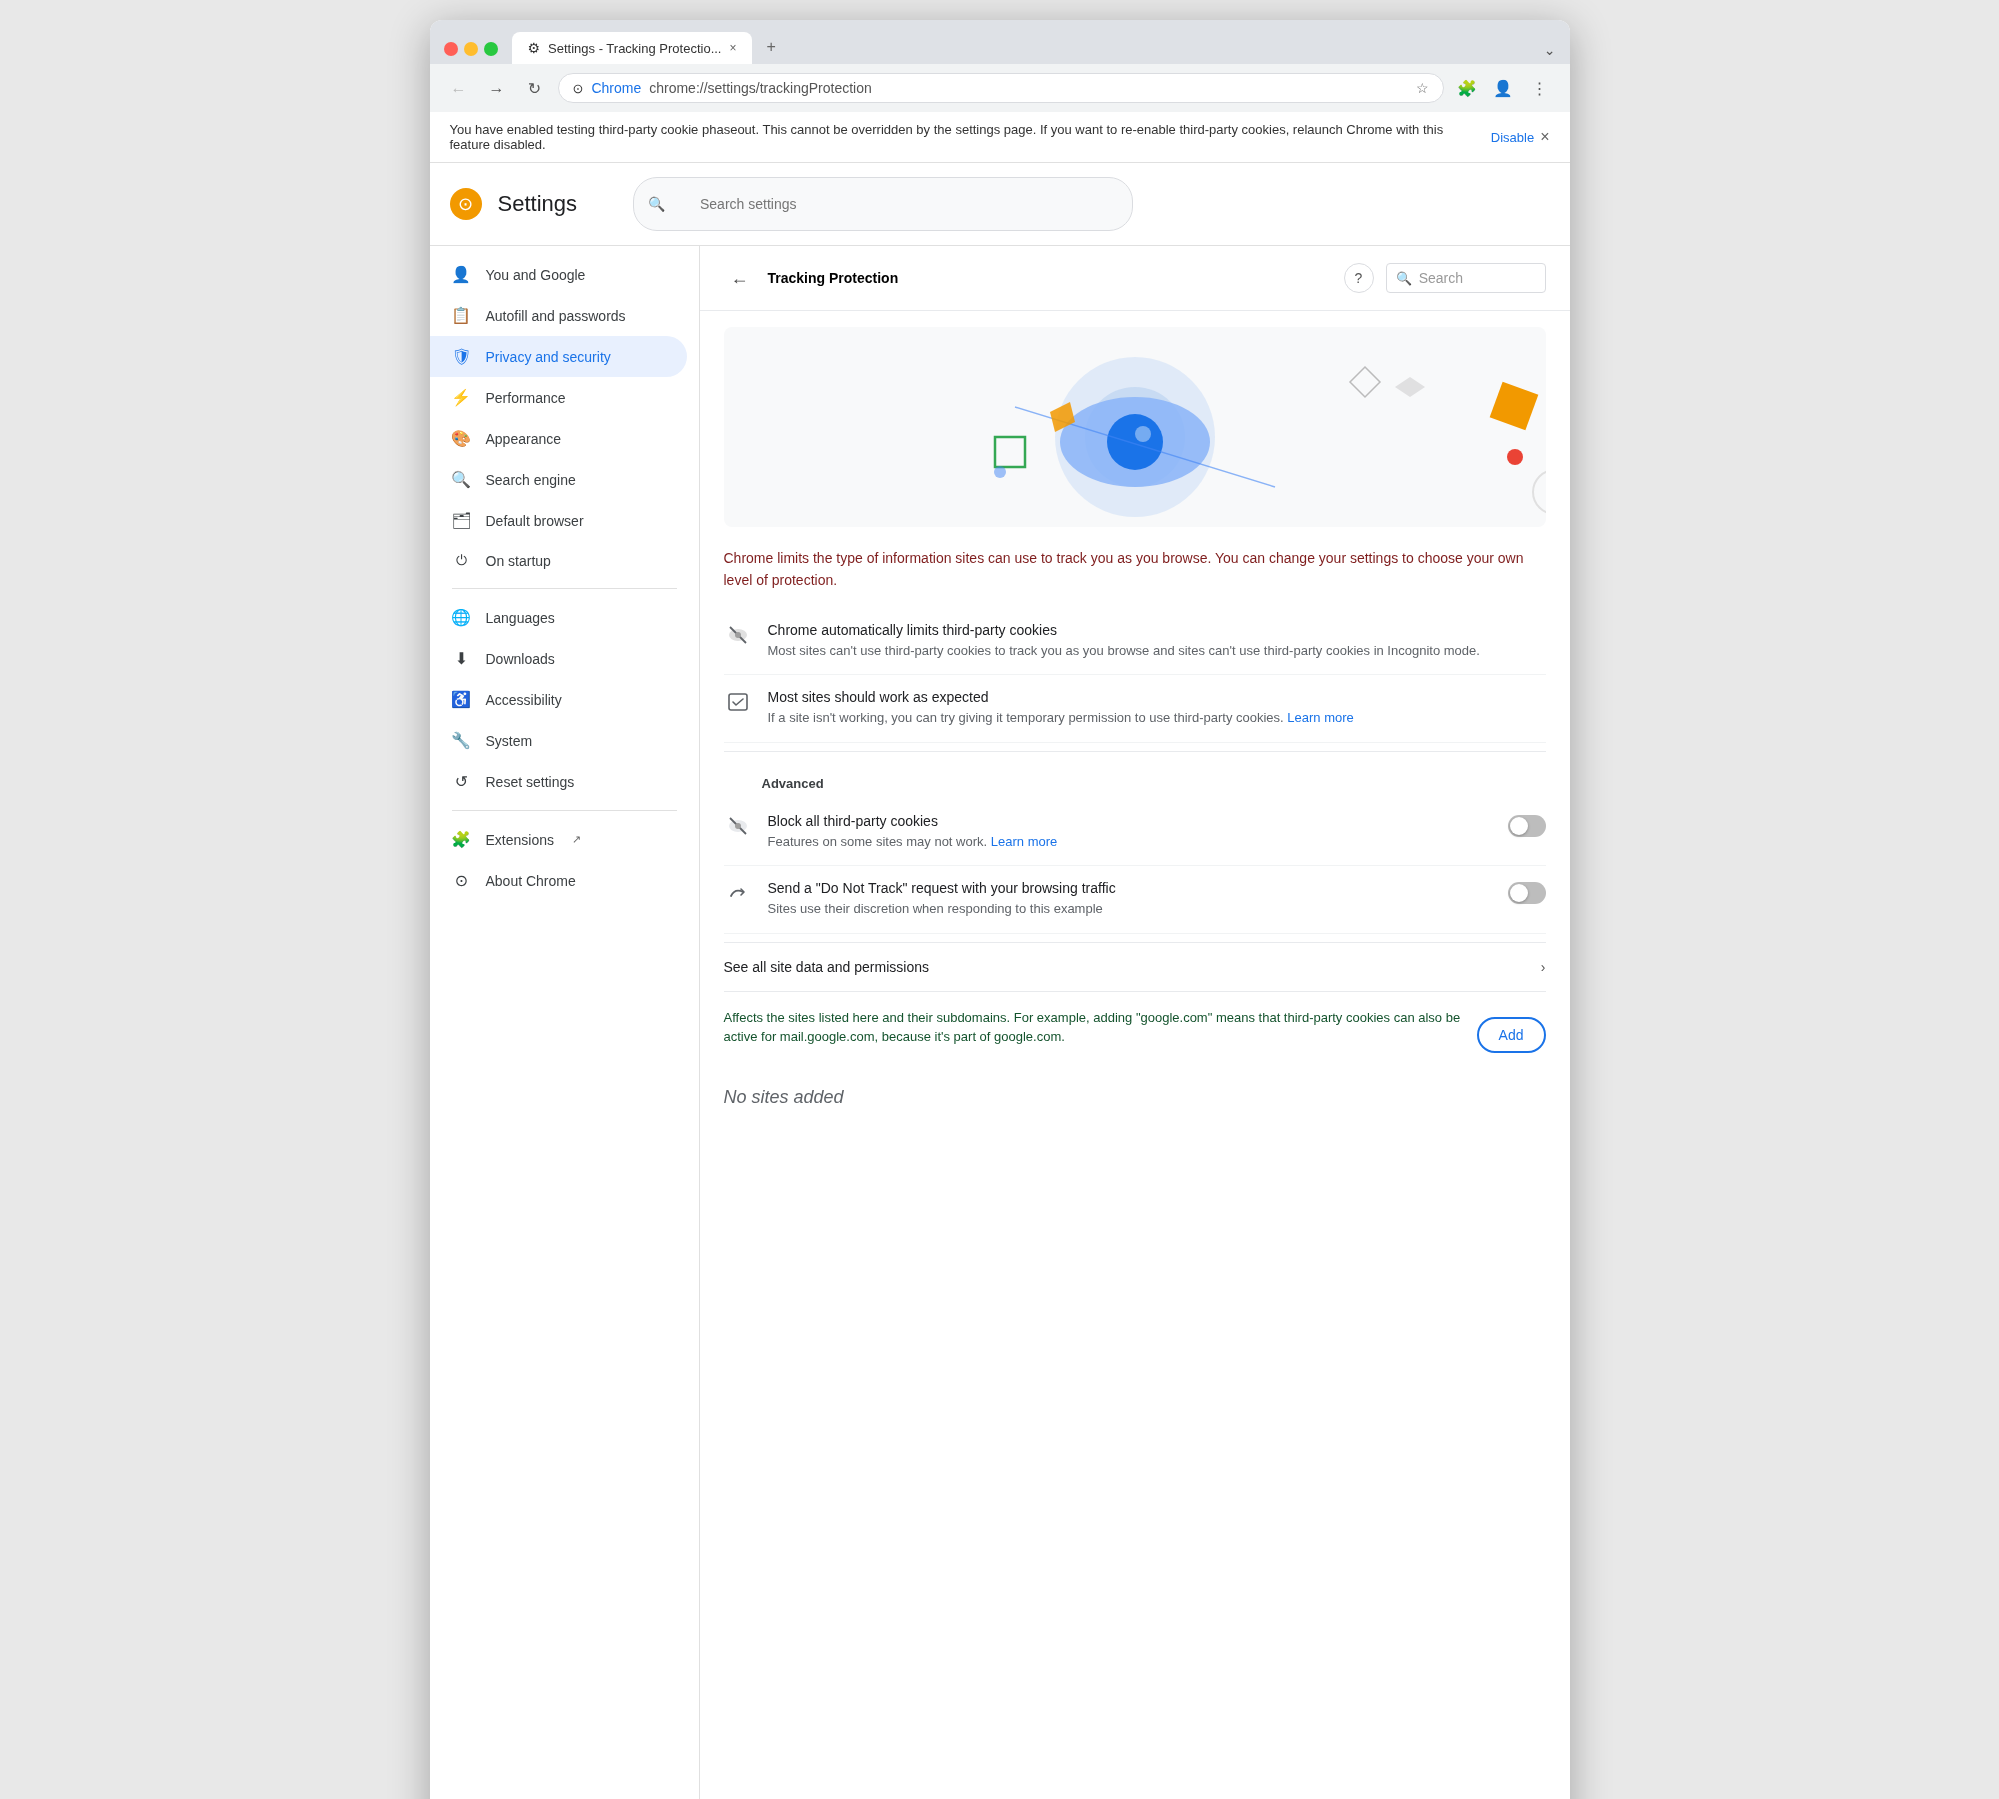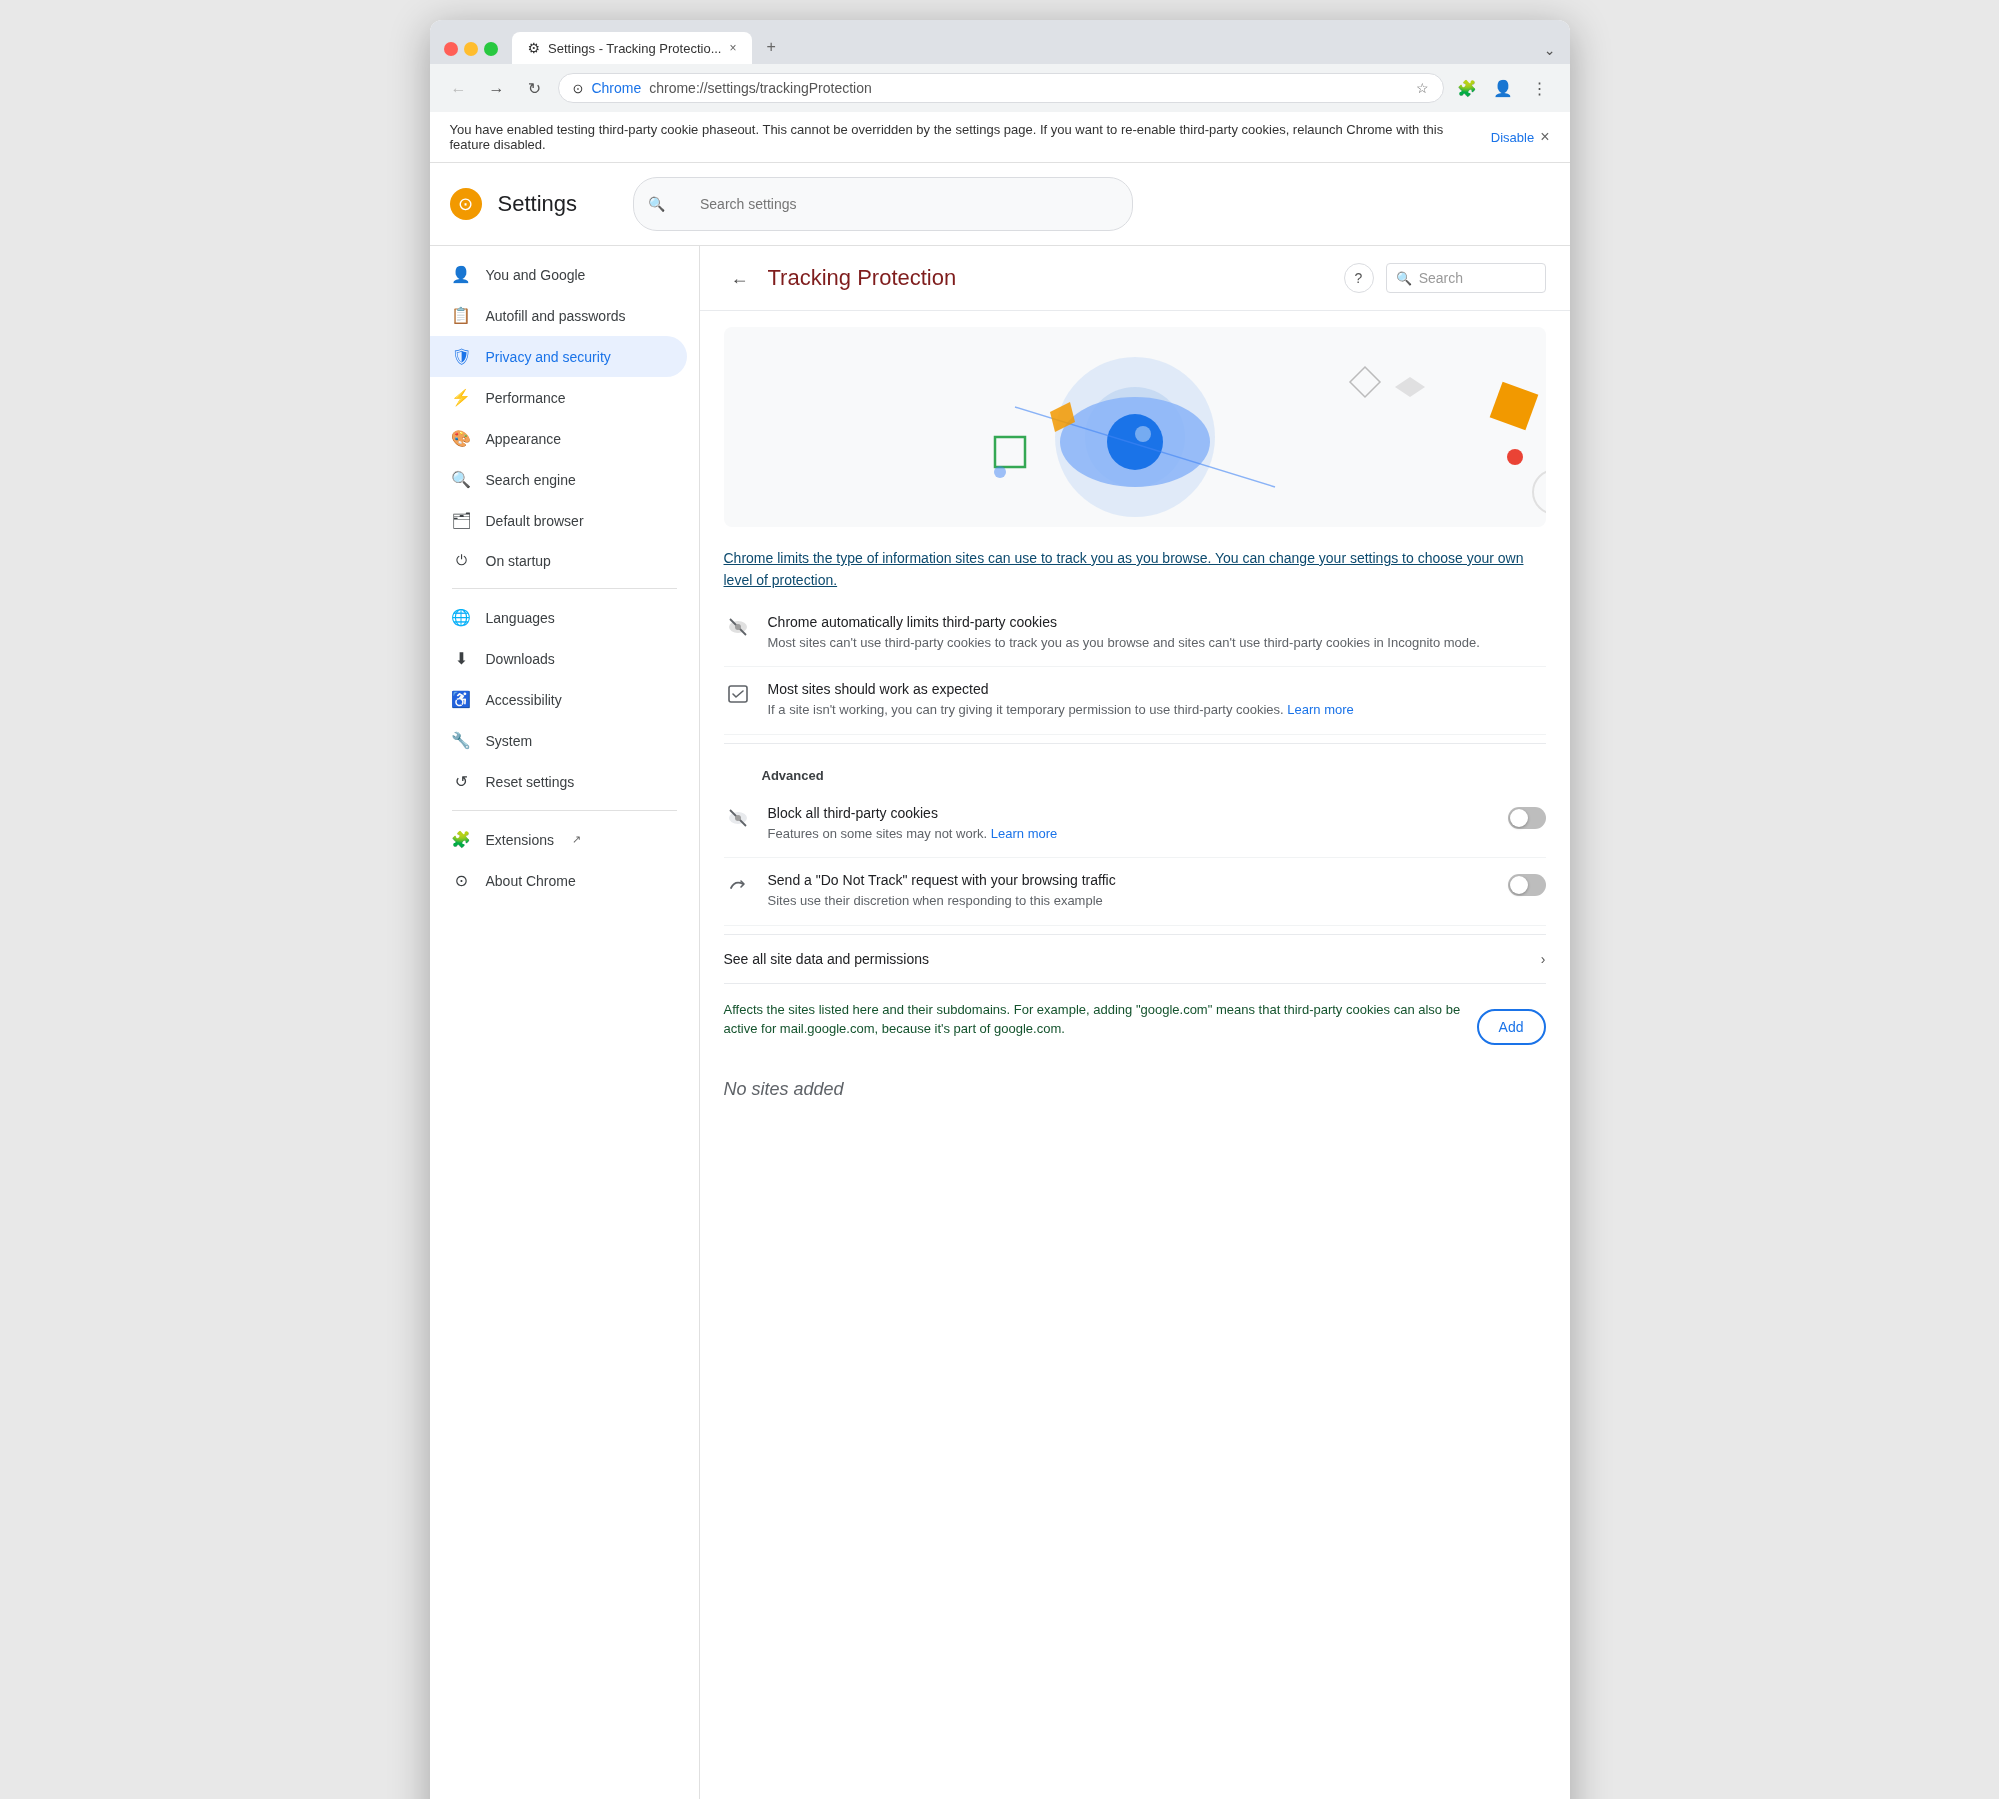--- a/index.html
+++ b/index.html
@@ -259,23 +259,23 @@
       border: none;
       background: transparent;
       font-size: 18px;
       cursor: pointer;
       display: flex;
       align-items: center;
       justify-content: center;
       color: #444;
     }
     .tp-title {
-      font-size: 22px;
-      color: #7f1d1d;
-      font-weight: 400;
+      font-size: 14px;
+      color: #000000;
+      font-weight: 700;
       flex: 1;
     }
     .tp-help {
       width: 30px; height: 30px;
       border-radius: 50%;
       border: 1px solid #dadce0;
       display: flex;
       align-items: center;
       justify-content: center;
       cursor: pointer;
@@ -301,24 +301,23 @@
       height: 200px;
       position: relative;
       overflow: hidden;
     }
     
     .tp-content {
       padding: 20px 24px;
     }
     .tp-description {
       font-size: 14px;
-      color: #0c4a6e;
+      color: #7f1d1d;
       line-height: 1.6;
-      margin-bottom: 8px;
-      text-decoration: underline;
+      margin-bottom: 16px;
     }
     .tp-option {
       display: flex;
       align-items: flex-start;
       gap: 16px;
       padding: 14px 0;
       border-bottom: 1px solid #f1f3f4;
     }
     .tp-option-icon {
       width: 28px;

